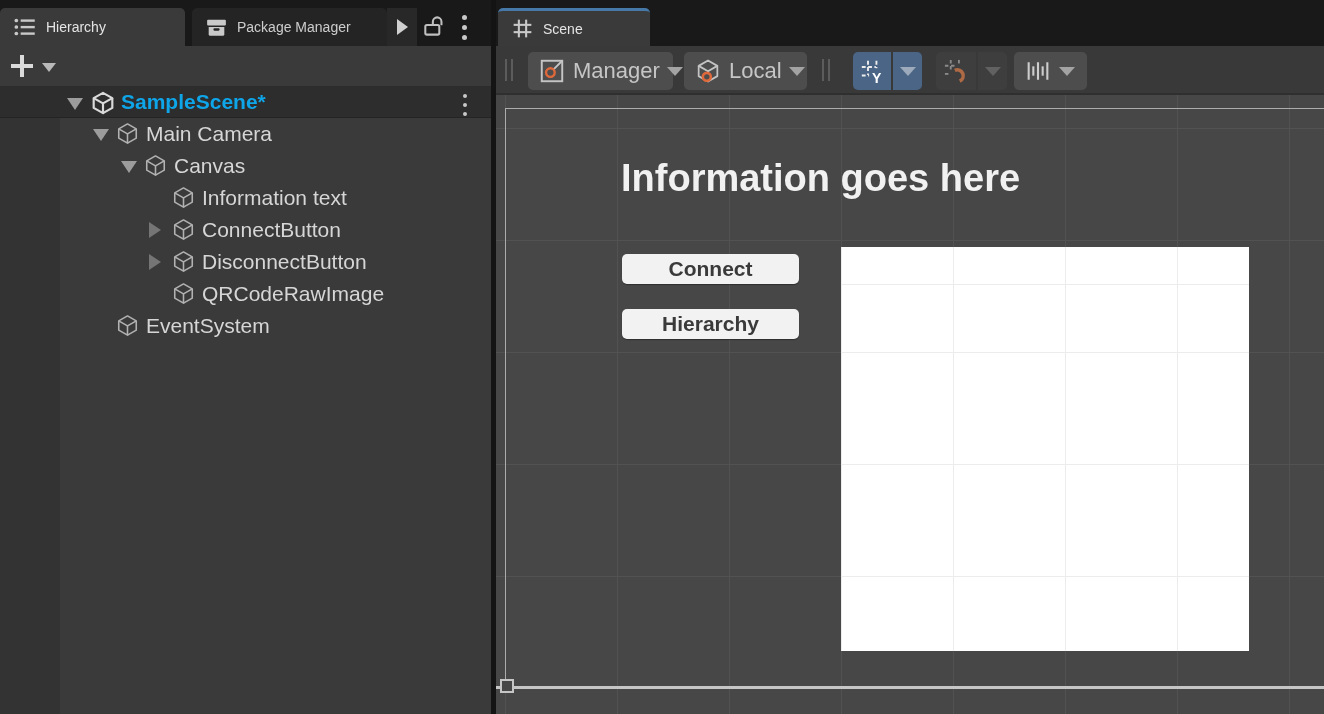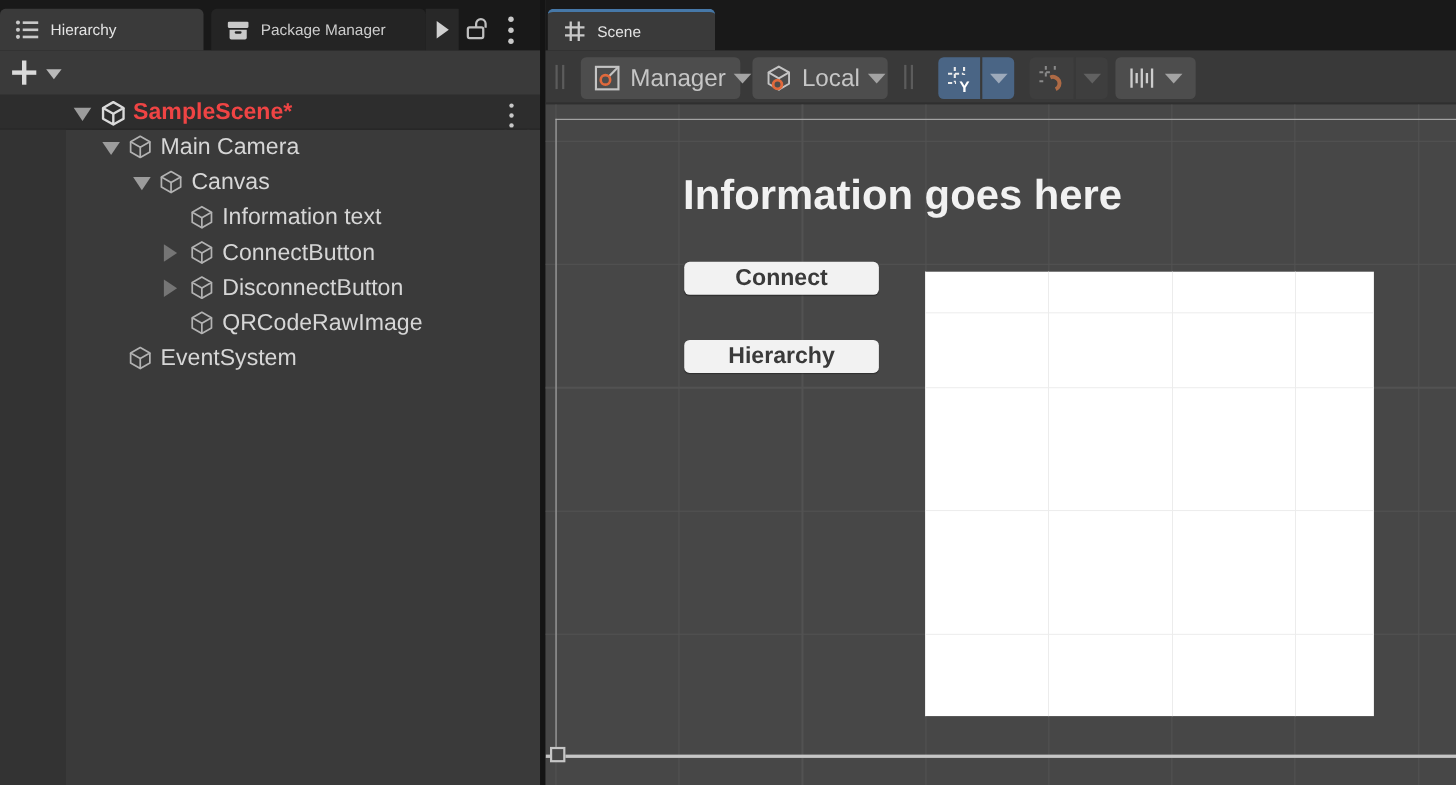--- a/index.html
+++ b/index.html
@@ -41,21 +41,21 @@
                 border:1px solid #1E1E1E; border-radius:8px; display:flex; align-items:center; padding:0 8px; }
   .search-input { flex:1; background:transparent; border:none; outline:none; color:#D0D0D0;
                   font-size:21px; font-family:"Liberation Sans",sans-serif; margin-left:8px; }
   .search-input::placeholder { color:#8A8A8A; }
   .pick-btn { position:absolute; left:455px; top:50px; width:30px; height:30px; display:flex;
               align-items:center; justify-content:center; }
 
   
   .scene-row { position:absolute; left:0; top:87px; width:100%; height:31px; background:#2D2D2D;
                border-bottom:1px solid #242424; }
-  .scene-row .row-label { position:absolute; left:121px; top:3px; font-size:21px; font-weight:bold; color:#ef4444; }
+  .scene-row .row-label { position:absolute; left:121px; top:3px; font-size:21px; font-weight:bold; color:#0ea5e9; }
   .kebab-scene { left:461px; top:7px; }
   .kebab-scene i { width:4px; height:4px; }
 
   
   .tree-area { position:absolute; left:0; top:118px; width:100%; bottom:0; background:#3A3A3A; }
   .gutter { position:absolute; left:0; top:0; width:60px; height:100%; background:#333333; }
   .tree-row { position:absolute; left:0; width:100%; height:32px; }
   .row-label { font-size:21px; color:#D6D6D6; white-space:nowrap; }
   .tree-row .row-label { position:absolute; top:4px; }
   .fold { position:absolute; top:11px; width:0; height:0; border-style:solid; }
@@ -98,21 +98,21 @@
         repeating-linear-gradient(to bottom, #525252 0 1px, transparent 1px 112px);
       background-position: 9px 0px, 0px 33px; overflow:hidden;font-weight:bold; }
   .cv-left  { position:absolute; left:9px; top:13px; width:1px; height:578px; background:#ACACAC; }
   .cv-top   { position:absolute; left:9px; top:13px; width:819px; height:1px; background:#ACACAC; }
   .cv-bottom{ position:absolute; left:0; top:591px; width:828px; height:3px; background:#C6C6C6; }
   .cv-handle{ position:absolute; left:4px; top:584px; width:14px; height:14px; border:2px solid #C6C6C6; background:#474747; }
   .info-text { position:absolute; left:125px; top:62px; font-size:38px; color:#F1F1F1; white-space:nowrap; }
   .ui-btn { position:absolute; left:126px; width:177px; height:30px; background:#F2F2F2; border-radius:5px;
             display:flex; align-items:center; justify-content:center; font-size:21px; color:#3A3A3A;
             box-shadow:0 1px 1px rgba(0,0,0,0.35); }
-  .btn-connect { top:143px; }
+  .btn-connect { top:159px; }
   .btn-disconnect { top:214px; }
   .qr-rect { position:absolute; left:345px; top:152px; width:408px; height:404px; background:#FFFFFF;
       background-image:
         repeating-linear-gradient(to right, #ECECEC 0 1px, transparent 1px 112px),
         repeating-linear-gradient(to bottom, #ECECEC 0 1px, transparent 1px 112px);
       background-position: 0px 0px, 0px 105px; }
   svg { display:block; }
 </style>
 </head>
 <body>

